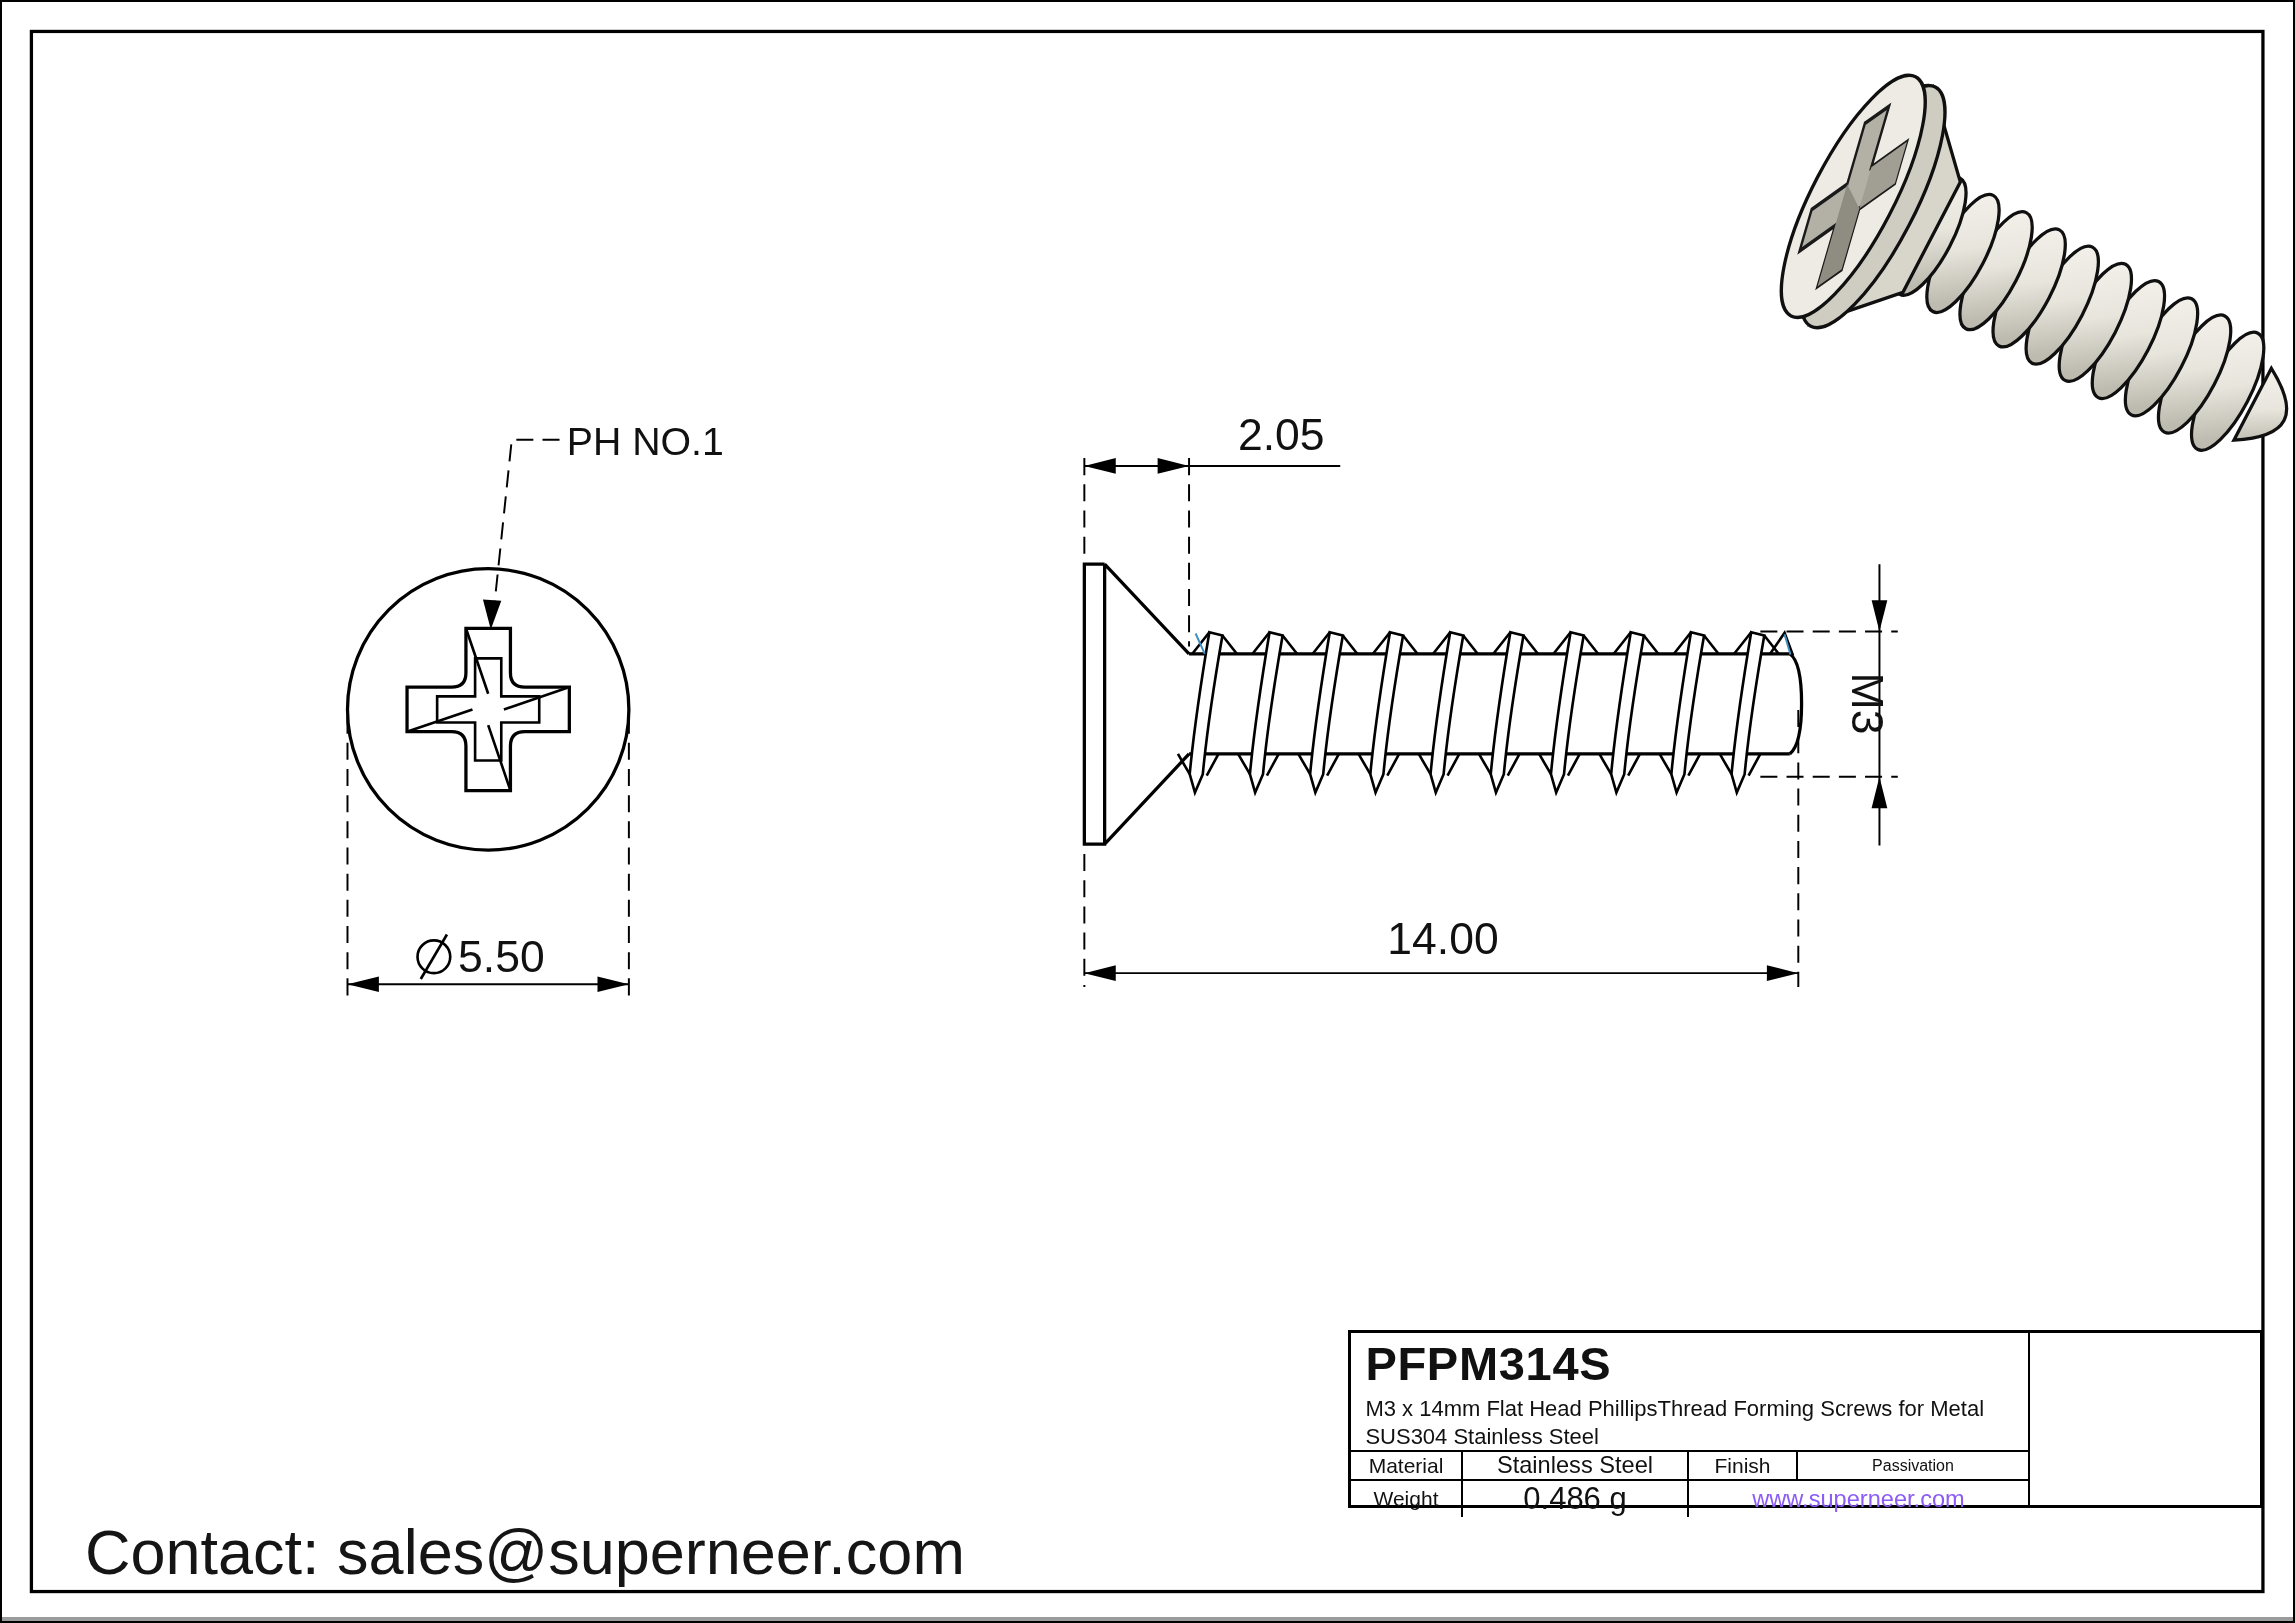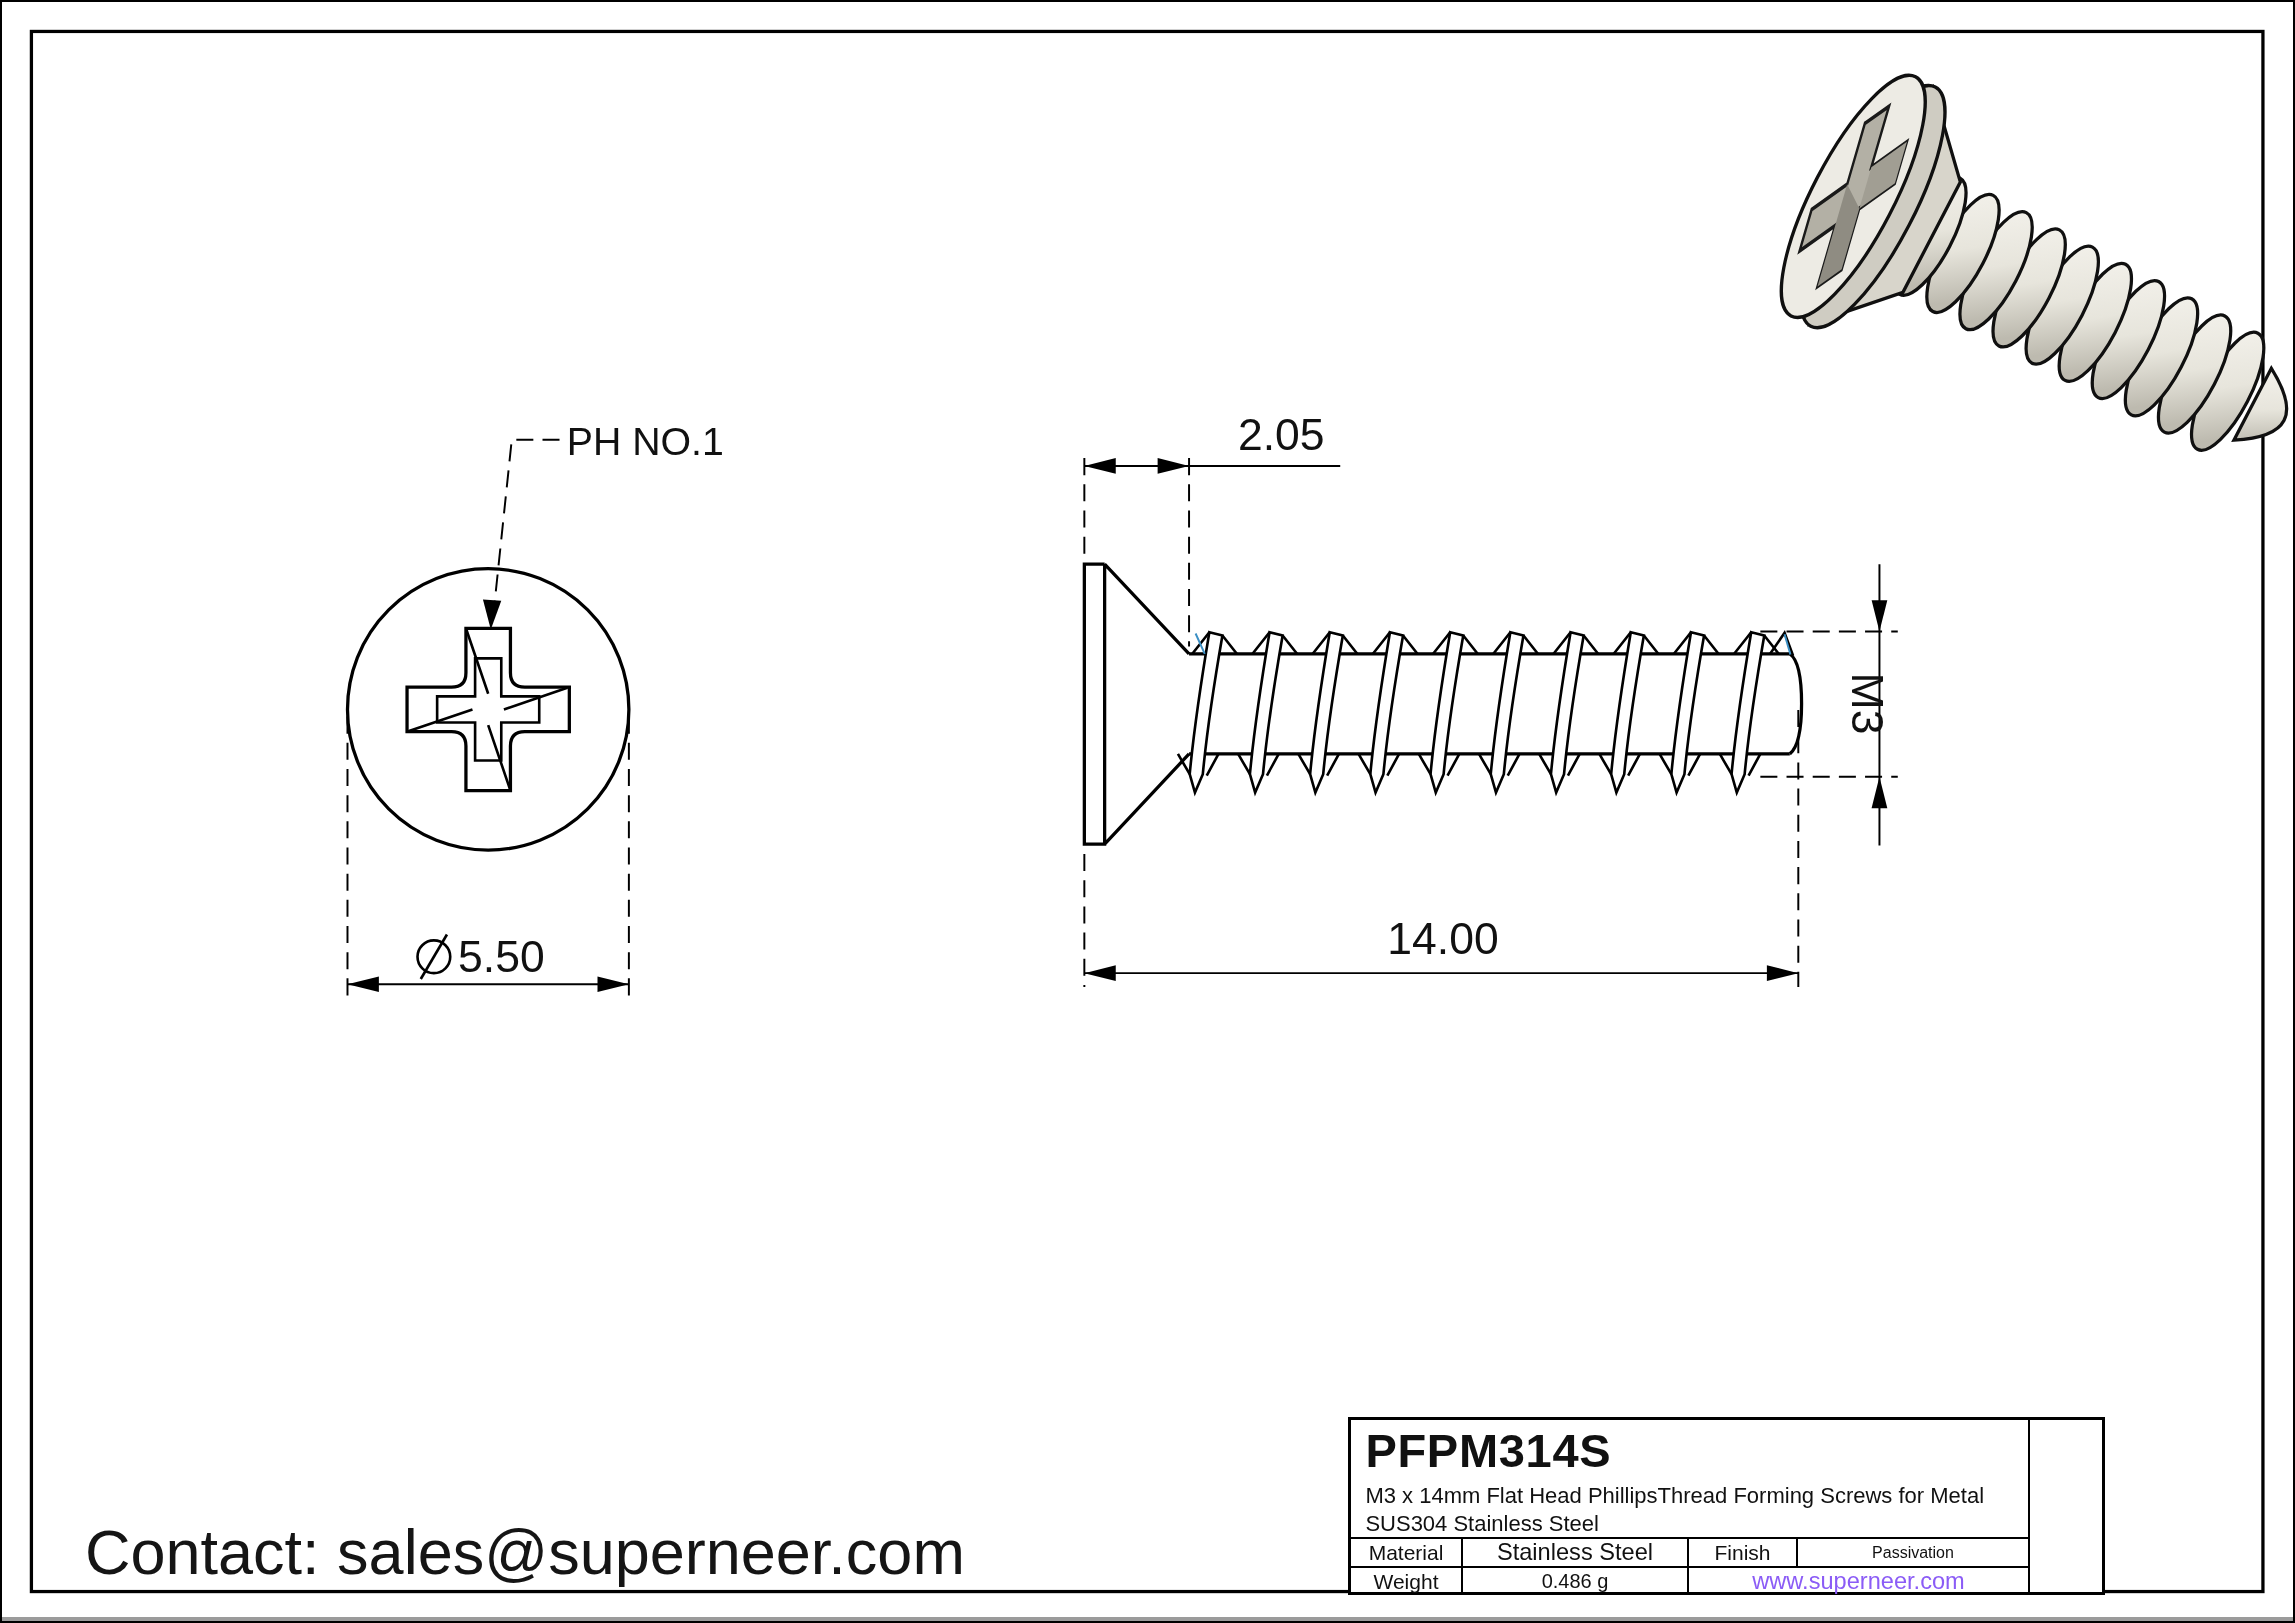--- a/index.html
+++ b/index.html
@@ -13,38 +13,38 @@
   .outer-border{
     position:absolute;left:0;top:0;width:2295px;height:1623px;
     border:2.6px solid #000;box-sizing:border-box;pointer-events:none;
   }
   .bottom-bar{
     position:absolute;left:0;bottom:0;width:2295px;height:5.9px;background:#9b9b9b;
   }
   svg.sheet{position:absolute;left:0;top:0;}
   
   .title-block{
-    position:absolute;left:1348px;top:1417px;width:757px;height:178px;
+    position:absolute;left:1348px;top:1330px;width:915px;height:178px;
     border:3.3px solid #000;box-sizing:border-box;display:flex;background:#fff;
   }
   .tb-info{width:679px;display:flex;flex-direction:column;border-right:2.6px solid #000;box-sizing:border-box;}
   .tb-head{height:117px;box-sizing:border-box;padding:6.5px 0 0 14.4px;}
   .tb-part{font-size:47px;font-weight:bold;letter-spacing:0.7px;line-height:48px;}
   .tb-desc{font-size:22px;line-height:27.5px;margin-top:7.9px;}
   .tb-row{display:flex;border-top:2.6px solid #000;box-sizing:border-box;align-items:stretch;}
   .tb-row1{height:29px;}
   .tb-row2{flex:1;}
   .tb-cell{display:flex;align-items:center;justify-content:center;box-sizing:border-box;font-size:21.6px;}
   .tb-cell.lbl{font-size:21px;}
   .c-mat{width:112px;border-right:2.6px solid #000;}
   .c-matv{width:226px;border-right:2.6px solid #000;font-size:23.6px;}
   .c-fin{width:109px;border-right:2.6px solid #000;}
   .c-finv{flex:1;font-size:16px;}
   .c-w{width:112px;border-right:2.6px solid #000;}
-  .c-wv{width:226px;border-right:2.6px solid #000;font-size:20px;text-align:center;}
+  .c-wv{width:226px;border-right:2.6px solid #000;font-size:31px;text-align:center;}
   .c-web{flex:1;font-size:23.6px;}
   .c-web a, .weblink{color:#8b5cf6;text-decoration:none;cursor:pointer;}
   .tb-logo{flex:1;display:flex;flex-direction:column;align-items:center;justify-content:flex-start;padding-top:14.4px;box-sizing:border-box;}
   .brand-text{margin-top:18.3px;font-size:31px;font-weight:bold;letter-spacing:3.3px;color:#1e8fd5;transform:scaleY(1.05);}
   
   .contact{
     position:absolute;left:85px;top:1516px;font-size:63px;color:#151515;letter-spacing:0px;
   }
 </style>
 </head>

